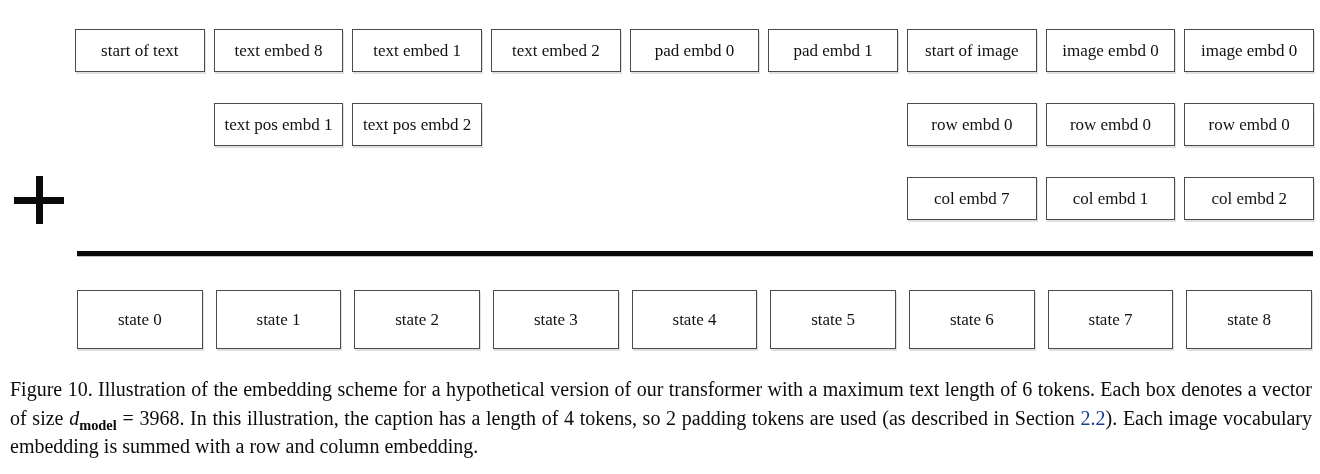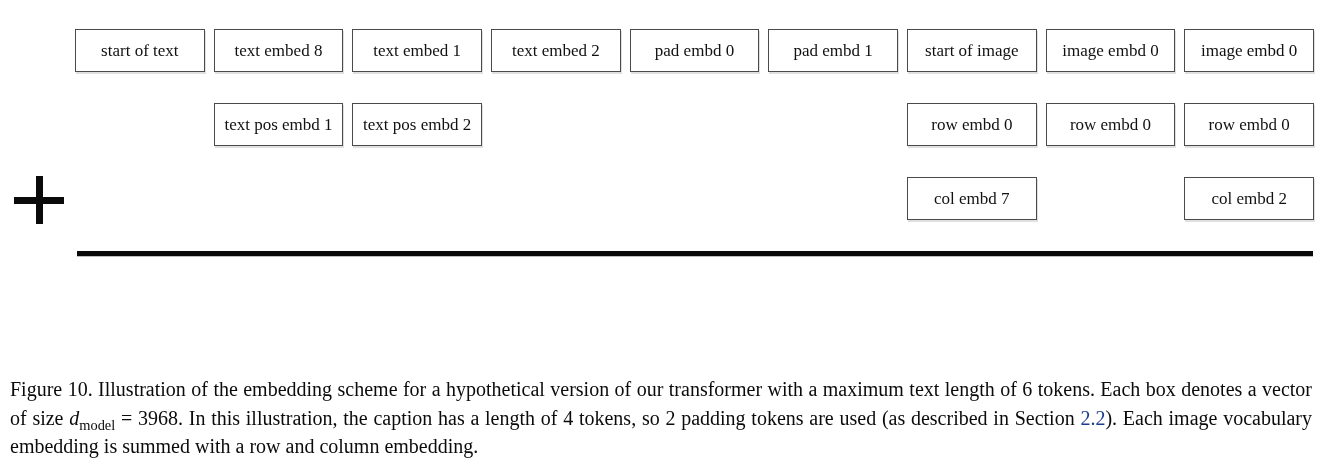--- a/index.html
+++ b/index.html
@@ -104,20 +104,21 @@
   }
   .caption .fig-label {
   }
   .caption .math-var {
     font-style: italic;
   }
   .caption .math-var sub {
     font-style: normal;
     font-size: 0.72em;
     line-height: 0;
+    font-weight: bold;
   }
   .caption .section-link {
     color: #1b3b8f;
     text-decoration: none;
     cursor: pointer;
   }
 </style>
 </head>
 <body>
 
@@ -135,23 +136,35 @@
     <div class="box" style="grid-area:1/8">image embd 0</div>
     <div class="box" style="grid-area:1/9">image embd 0</div>
 
     <div class="box" style="grid-area:2/2">text pos embd 1</div>
     <div class="box" style="grid-area:2/3">text pos embd 2</div>
     <div class="box" style="grid-area:2/7">row embd 0</div>
     <div class="box" style="grid-area:2/8">row embd 0</div>
     <div class="box" style="grid-area:2/9">row embd 0</div>
 
     <div class="box" style="grid-area:3/7">col embd 7</div>
+    <div class="box" style="grid-area:3/8">col embd 1</div>
     <div class="box" style="grid-area:3/9">col embd 2</div>
   </div>
 
   <span class="plus"></span>
 
   <div class="sum-line"></div>
 
+  <div class="state-grid">
+    <div class="box">state 0</div>
+    <div class="box">state 1</div>
+    <div class="box">state 2</div>
+    <div class="box">state 3</div>
+    <div class="box">state 4</div>
+    <div class="box">state 5</div>
+    <div class="box">state 6</div>
+    <div class="box">state 7</div>
+    <div class="box">state 8</div>
+  </div>
 
   <div class="caption"><span class="fig-label">Figure 10.</span><span> Illustration of the embedding scheme for a hypothetical version of our transformer with a maximum text length of 6 tokens. Each box denotes a vector of size </span><span class="math-var"><span>d</span><sub>model</sub></span><span> = 3968. In this illustration, the caption has a length of 4 tokens, so 2 padding tokens are used (as described in Section </span><span class="section-link">2.2</span><span>). Each image vocabulary embedding is summed with a row and column embedding.</span></div>
 
 </div>
 
 </body></html>

